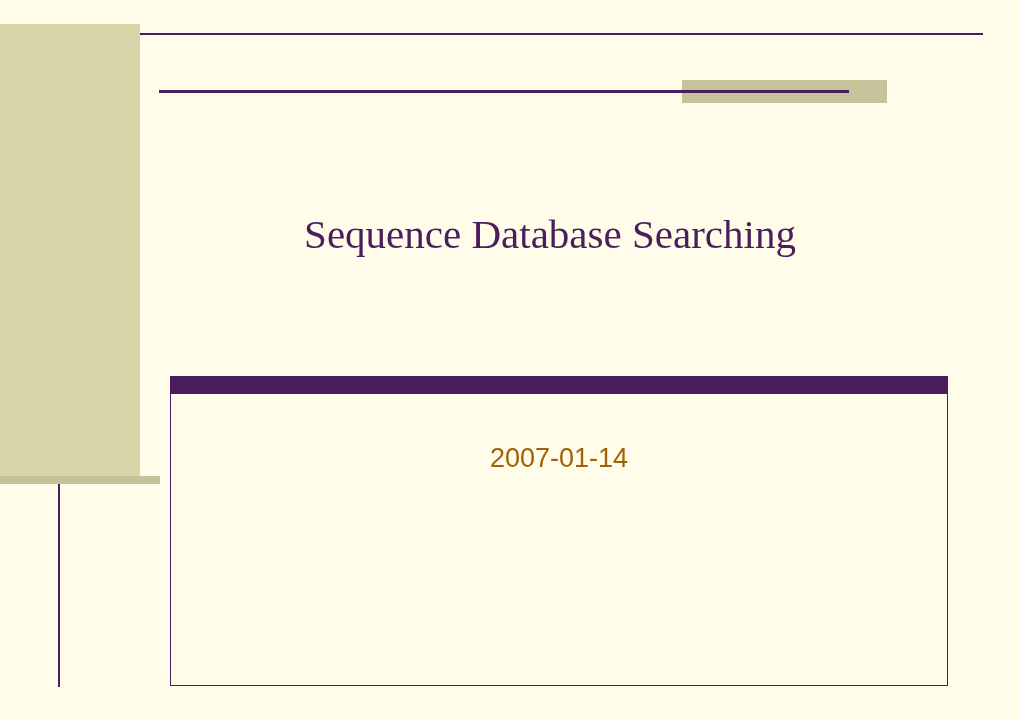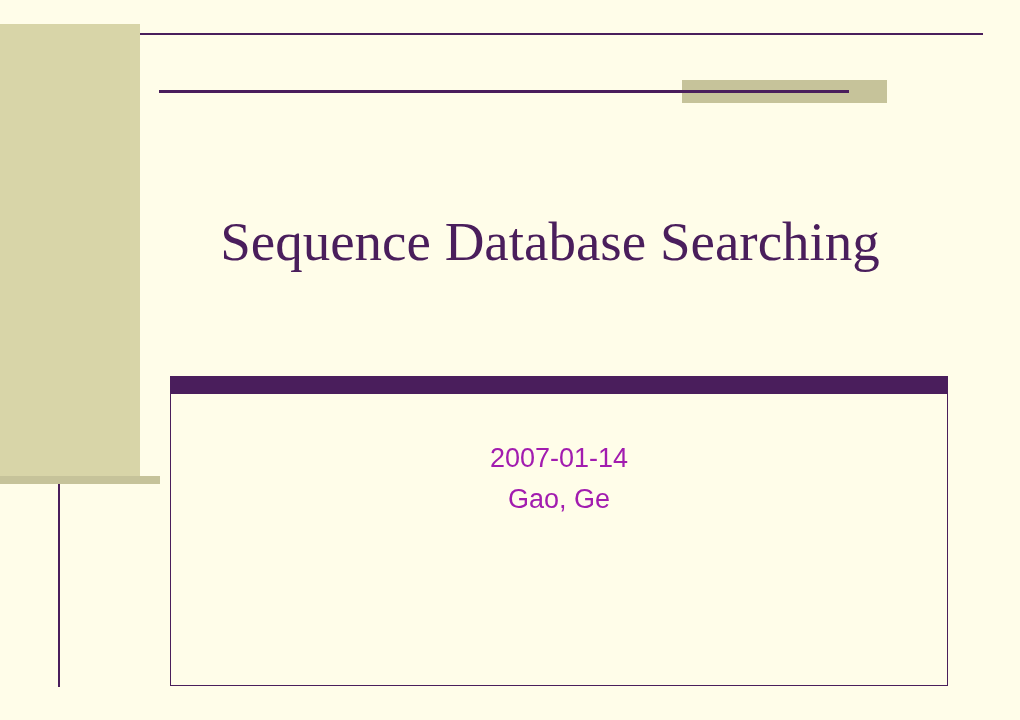--- a/index.html
+++ b/index.html
@@ -51,21 +51,21 @@
       width: 205px;
       height: 23px;
       background: #c6c39a;
     }
     .title {
       position: absolute;
       top: 210px;
       left: 140px;
       width: 820px;
       font-family: "Times New Roman", Times, serif;
-      font-size: 55px;
+      font-size: 41px;
       color: #4a1e5c;
       text-align: center;
       font-weight: 400;
     }
     .info-box {
       position: absolute;
       top: 376px;
       left: 170px;
       width: 778px;
       height: 310px;
@@ -82,21 +82,21 @@
       border-left: 1px solid #4a1e5c;
       border-right: 1px solid #4a1e5c;
       border-bottom: 1px solid #4a1e5c;
       background: #fffde9;
       text-align: center;
       padding-top: 44px;
     }
     .info-line {
       font-family: Arial, sans-serif;
       font-size: 27px;
-      color: #a21caf;
+      color: #a16207;
       line-height: 1.5;
     }
   </style>
 </head>
 <body>
 
 <div class="outer-frame">
 </div>
 
 <div class="sidebar-olive"></div>
@@ -104,15 +104,14 @@
 
 <div class="top-accent-bar"></div>
 <div class="top-rule"></div>
 
 <div class="title">Sequence Database Searching</div>
 
 <div class="info-box">
   <div class="info-box-topbar"></div>
   <div class="info-box-body">
     <div class="info-line">2007-01-14</div>
-    <div class="info-line">Gao, Ge</div>
   </div>
 </div>
 
 </body></html>

